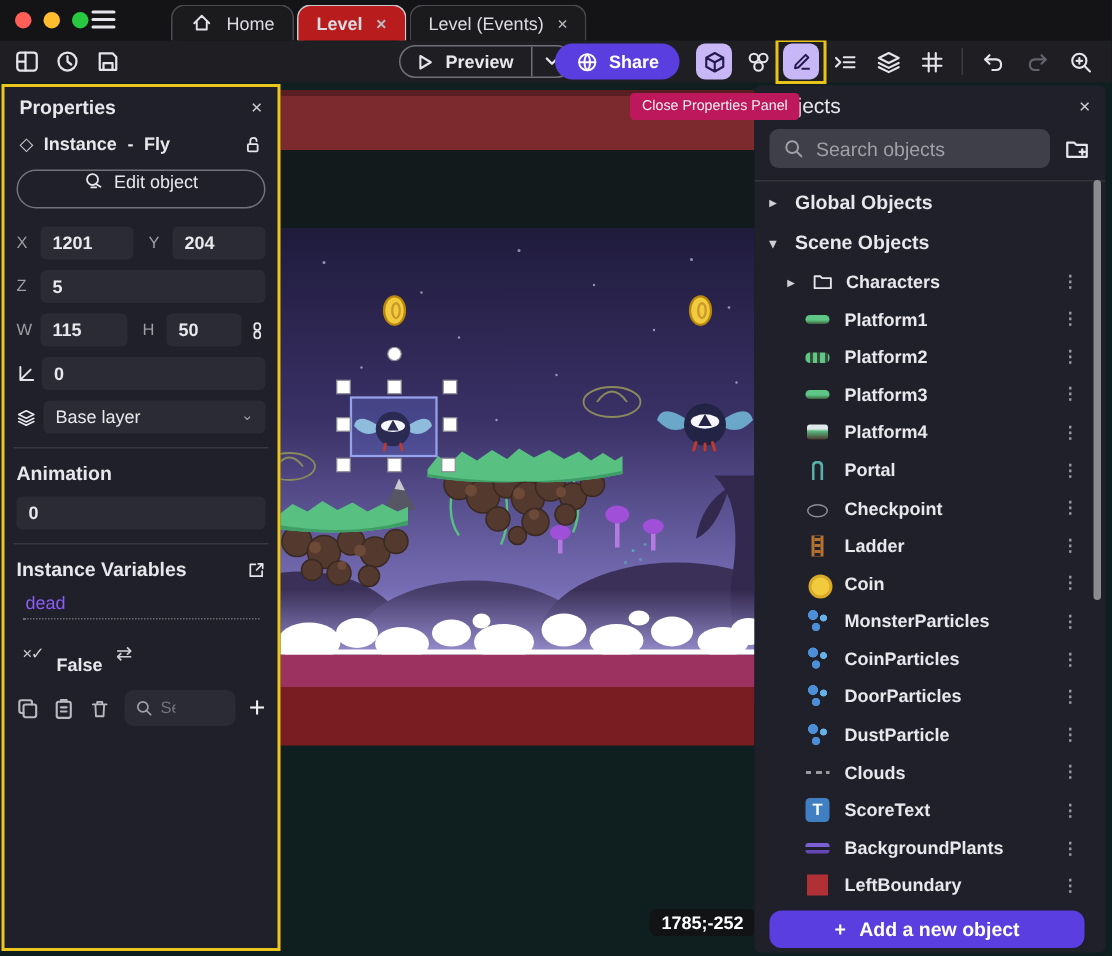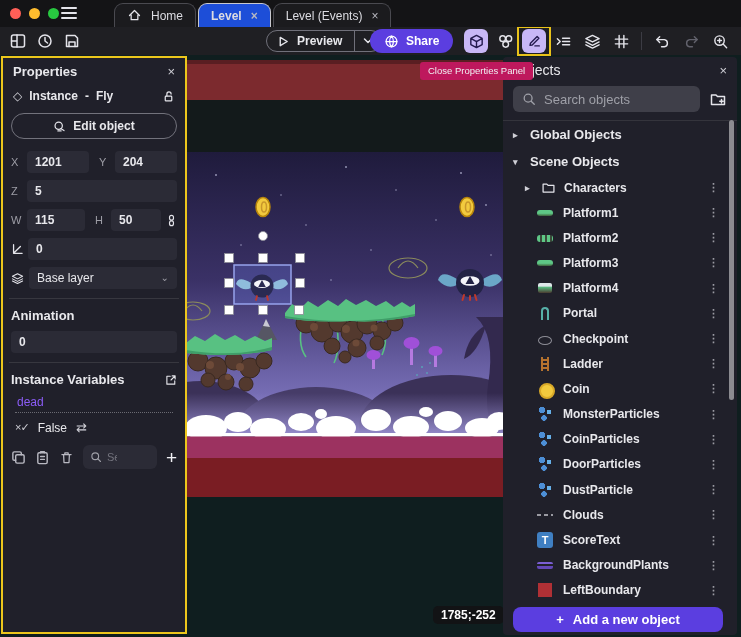--- a/index.html
+++ b/index.html
@@ -13,21 +13,21 @@
     display:flex; align-items:flex-end; z-index:10; }
   .traffic { position:absolute; left:10px; top:8px; display:flex; gap:8px; }
   .dot { width:11px; height:11px; border-radius:50%; }
   .menu-btn { position:absolute; left:61px; top:5px; width:16px; height:16px; display:flex;
     flex-direction:column; justify-content:center; gap:3px; }
   .menu-btn i { display:block; height:2px; background:#e4e4ea; border-radius:1px; }
   .tabs { position:absolute; left:86px; bottom:0; display:flex; align-items:flex-end; height:27px;padding-left:28px; }
   .tab { height:24px; display:flex; align-items:center; gap:9px; padding:0 12px;
     border:1px solid #4a4a50; border-bottom:none; border-radius:9px 9px 0 0;
     background:#1b1b1e; font-size:12px; color:#dcdce2; margin-right:2px; }
-  .tab.active { background:#1d4ed8; border-color:#c8c8ce; font-weight:bold; }
+  .tab.active { background:#b91c1c; border-color:#c8c8ce; font-weight:bold; }
   .tab .x { color:#b8b8c0; font-size:12px; }
 
   
   .toolbar { position:absolute; left:0; top:27px; width:741px; height:28px; background:#1f1f23; z-index:9; }
   .tb-left { position:absolute; left:8px; top:4px; display:flex; gap:7px; }
   .tb-btn { width:20px; height:20px; display:flex; align-items:center; justify-content:center; }
   .preview-btn { position:absolute; left:266px; top:3px; height:22px; display:flex;
     border:1px solid #70707a; border-radius:12px; overflow:hidden; align-items:stretch; }
   .preview-main { display:flex; align-items:center; gap:7px; padding:0 12px 0 10px; font-size:12px; font-weight:bold; }
   .preview-caret { display:flex; align-items:center; padding:0 8px; border-left:1px solid #70707a; }
@@ -51,35 +51,35 @@
 
   
   .props-panel { position:absolute; left:1px; top:1px; width:186px; height:578px;
     background:#20202a; border:2px solid #ecc61c; z-index:6; font-size:12px; padding:4px 8px; }
   .pp-header { display:flex; align-items:center; justify-content:space-between;
     font-size:13px; font-weight:bold; padding:2px 2px 8px; }
   .pp-close { font-size:13px; color:#cfcfd6; font-weight:normal; }
   .pp-instance { display:flex; align-items:center; gap:7px; padding:2px 2px 10px; font-weight:bold; }
   .pp-instance .spacer { flex:1; }
   .pp-edit { border:1px solid #72727c; border-radius:14px; height:26px; display:flex;
-    align-items:center; justify-content:center; gap:7px; font-weight:bold; margin:0 0 12px; }
+    justify-content:center; gap:7px; font-weight:normal; margin:0 0 12px; }
   .pp-row { display:flex; align-items:center; gap:5px; margin-bottom:7px; }
   .flab { color:#9d9da6; font-size:11px; width:11px; flex:none; }
   .inp { background:#2b2b36; border-radius:4px; height:22px; line-height:22px;
     padding:0 8px; font-weight:bold; flex:1; min-width:0; }
   .inp.small { flex:none; width:58px; }
   .sel { display:flex; align-items:center; justify-content:space-between; font-weight:normal; }
   .sel .chev { color:#9d9da6; font-size:10px; }
   .pp-div { border-top:1px solid #37373f; margin:9px -2px; }
   .pp-h4 { font-size:13px; font-weight:bold; margin:2px 0 8px; }
   .pp-vars-head { display:flex; align-items:center; justify-content:space-between; margin:2px 0 8px; }
   .var-name { color:#8b5cf6; border-bottom:1px dotted #6a6a72; padding:0 2px 3px; margin:0 4px 7px; }
   .var-val { display:flex; align-items:center; gap:9px; margin:0 4px 10px; }
   .var-bool { color:#cfcfd6; font-size:11px; letter-spacing:-1px; }
-  .var-false { font-weight:normal; }
+  .var-false { font-weight:bold;margin-top:16px; }
   .var-swap { color:#cfcfd6; font-size:13px; }
   .pp-tools { display:flex; align-items:center; gap:9px; margin-top:4px; }
   .pp-search { flex:1; height:24px; background:#2b2b36; border-radius:6px; display:flex;
     align-items:center; gap:5px; padding:0 7px; overflow:hidden; }
   .pp-search .ph { color:#73737d; font-size:11px; white-space:nowrap; overflow:hidden; width:10px; }
   .pp-plus { font-size:19px; color:#f0f0f4; font-weight:normal; line-height:1; }
 
   
   .objects-panel { position:absolute; left:503px; top:2px; width:234px; height:578px;
     background:#20202a; border-radius:4px; z-index:6; font-size:12px; overflow:hidden; }

